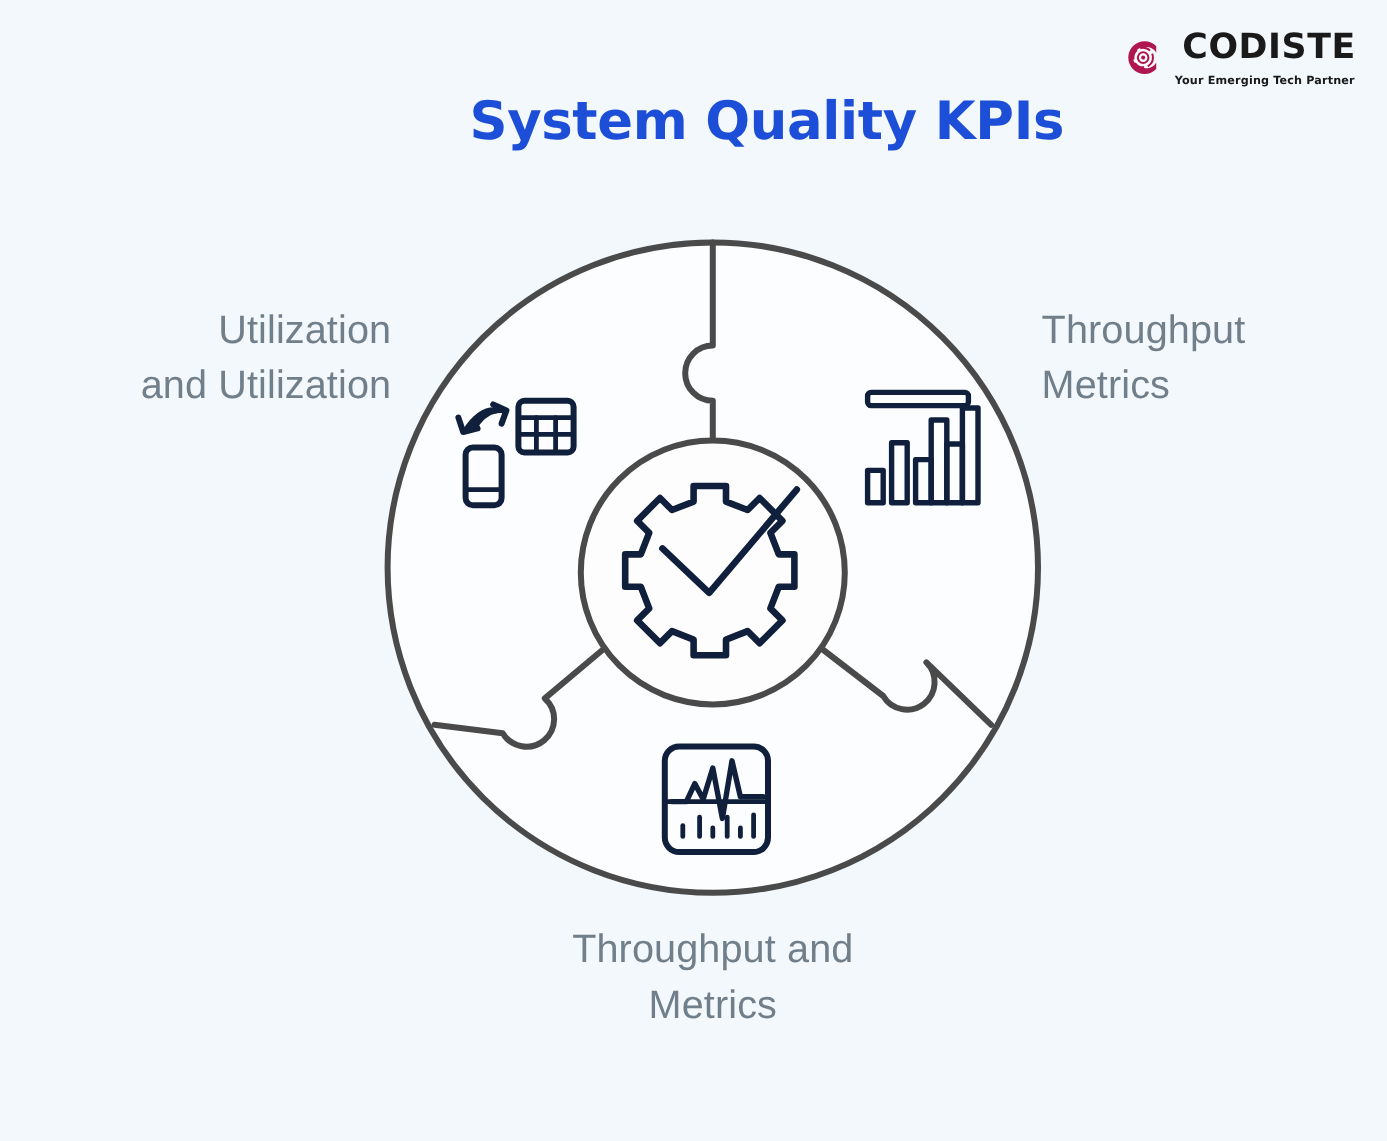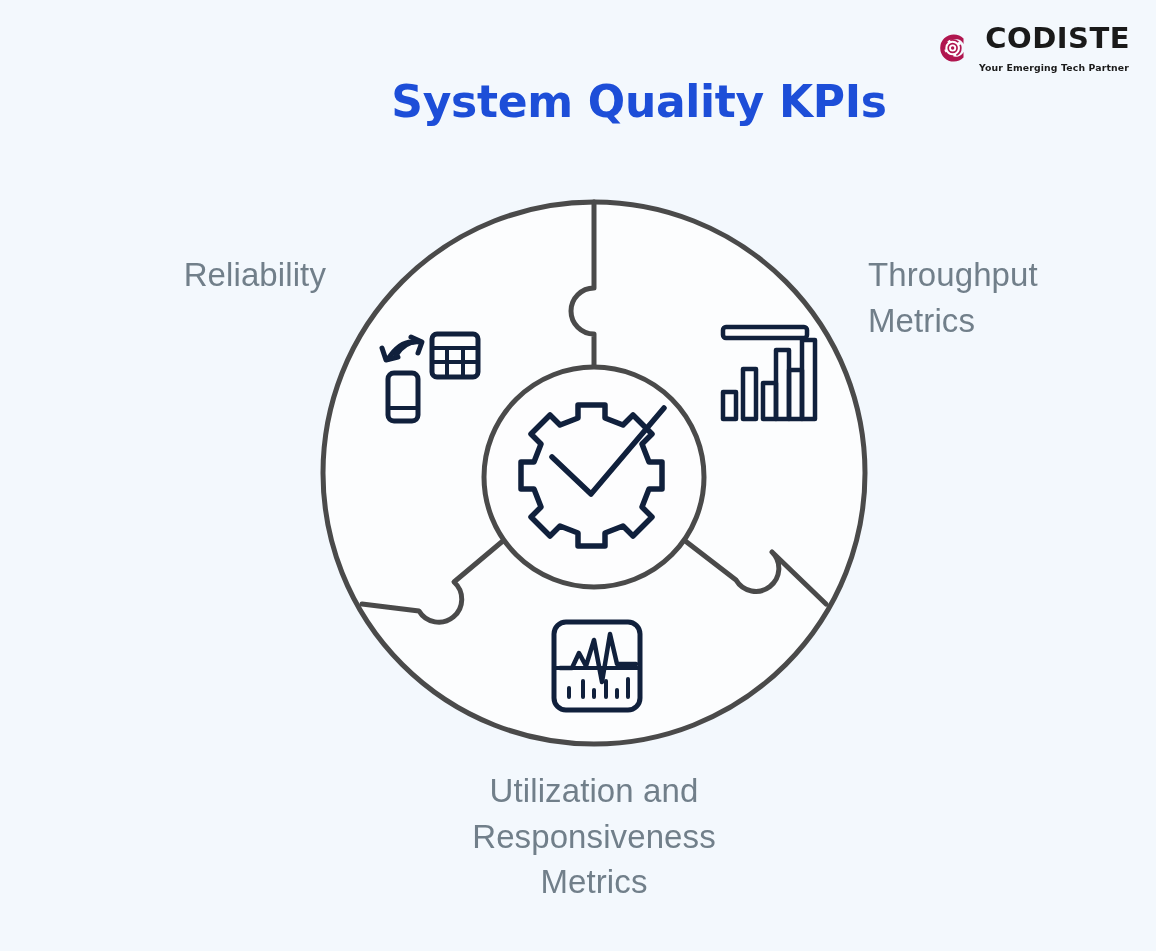--- a/index.html
+++ b/index.html
@@ -231,27 +231,27 @@
       <line x1="553" y1="688" x2="553" y2="697" stroke-width="4"></line>
       <line x1="567" y1="681" x2="567" y2="697" stroke-width="4"></line>
       <line x1="578" y1="690" x2="578" y2="697" stroke-width="4"></line>
       <line x1="590" y1="681" x2="590" y2="697" stroke-width="4"></line>
       <line x1="601" y1="690" x2="601" y2="697" stroke-width="4"></line>
       <line x1="612" y1="679" x2="612" y2="697" stroke-width="4"></line>
     </g>
   </svg>
 
   <div class="seg-label label-throughput">
-    <div>Reliability</div>
+    <div>Utilization</div>
+    <div>and Utilization</div>
   </div>
 
   <div class="seg-label label-deployment">
     <div>Throughput</div>
     <div>Metrics</div>
   </div>
 
   <div class="seg-label label-reliability">
-    <div>Utilization and</div>
-    <div>Responsiveness</div>
+    <div>Throughput and</div>
     <div>Metrics</div>
   </div>
 
 </div>
 
 </body></html>

